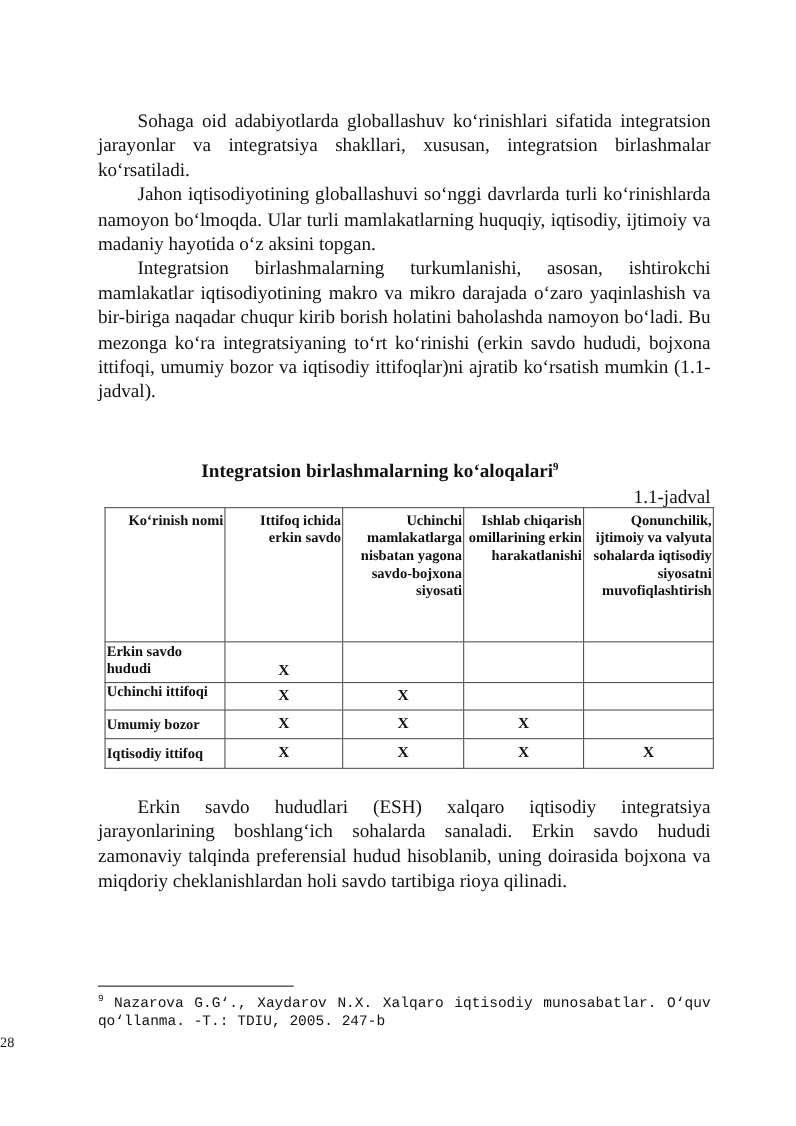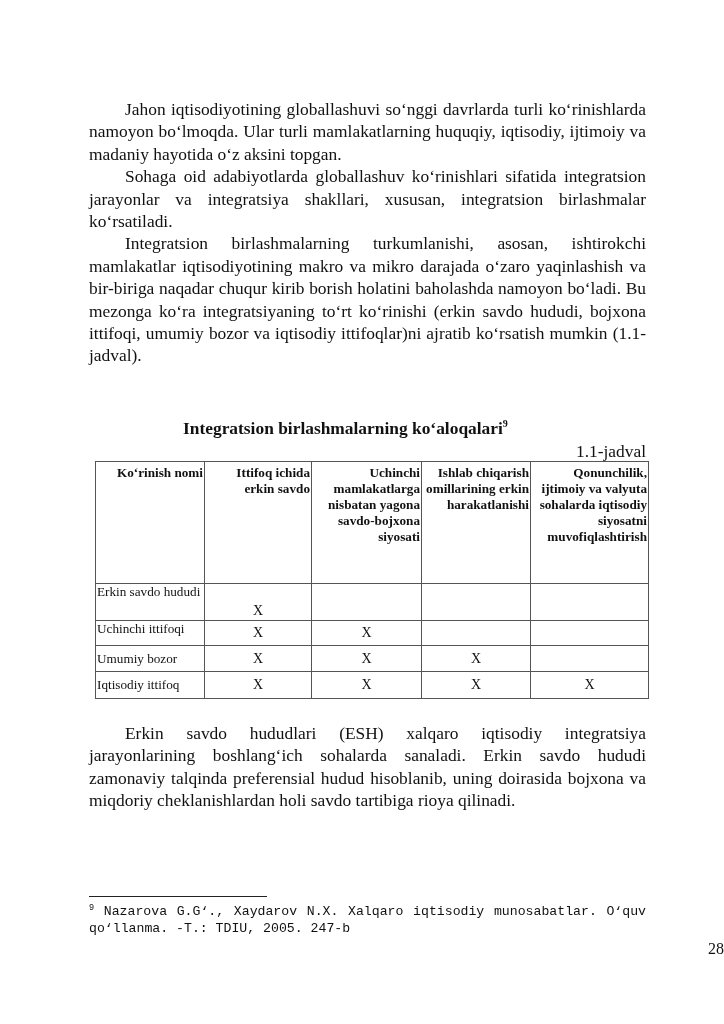--- a/index.html
+++ b/index.html
@@ -76,20 +76,21 @@
     font-weight: bold;
     text-align: right;
     vertical-align: top;
     height: 118px;
     padding-top: 3px;
   }
   table.data-table td {
     text-align: center;
     vertical-align: middle;
     font-size: 14px;
+    font-weight: bold;
   }
   table.data-table td.row-name {
     text-align: left;
     vertical-align: top;
     font-size: 13.2px;
     padding-left: 1px;
   }
   table.data-table td.row-name.tall {
     vertical-align: top;
   }
@@ -120,32 +121,32 @@
   .footnote sup {
     font-size: 8.5px;
     vertical-align: super;
     line-height: 0;
   }
   .page-number {
     position: absolute;
     top: 940px;
     left: 0;
     width: 724px;
-    text-align: right;
-    font-size: 16px;
+    text-align: left;
+    font-size: 13px;
   }
 </style>
 </head>
 <body>
 
 <div class="page">
 
   <div class="text-block" id="block1">
+    <p class="para">Sohaga oid adabiyotlarda globallashuv ko‘rinishlari sifatida integratsion jarayonlar va integratsiya shakllari, xususan, integratsion birlashmalar ko‘rsatiladi.</p>
     <p class="para">Jahon iqtisodiyotining globallashuvi so‘nggi davrlarda turli ko‘rinishlarda namoyon bo‘lmoqda. Ular turli mamlakatlarning huquqiy, iqtisodiy, ijtimoiy va madaniy hayotida o‘z aksini topgan.</p>
-    <p class="para">Sohaga oid adabiyotlarda globallashuv ko‘rinishlari sifatida integratsion jarayonlar va integratsiya shakllari, xususan, integratsion birlashmalar ko‘rsatiladi.</p>
     <p class="para">Integratsion birlashmalarning turkumlanishi, asosan, ishtirokchi mamlakatlar iqtisodiyotining makro va mikro darajada o‘zaro yaqinlashish va bir-biriga naqadar chuqur kirib borish holatini baholashda namoyon bo‘ladi. Bu mezonga ko‘ra integratsiyaning to‘rt ko‘rinishi (erkin savdo hududi, bojxona ittifoqi, umumiy bozor va iqtisodiy ittifoqlar)ni ajratib ko‘rsatish mumkin (1.1-jadval).</p>
   </div>
 
   <div class="table-label">1.1-jadval</div>
   <div class="table-title"><span>Integratsion birlashmalarning ko‘aloqalari</span><sup>9</sup></div>
 
   <table class="data-table">
     <colgroup>
       <col style="width:109px">
       <col style="width:107px">

